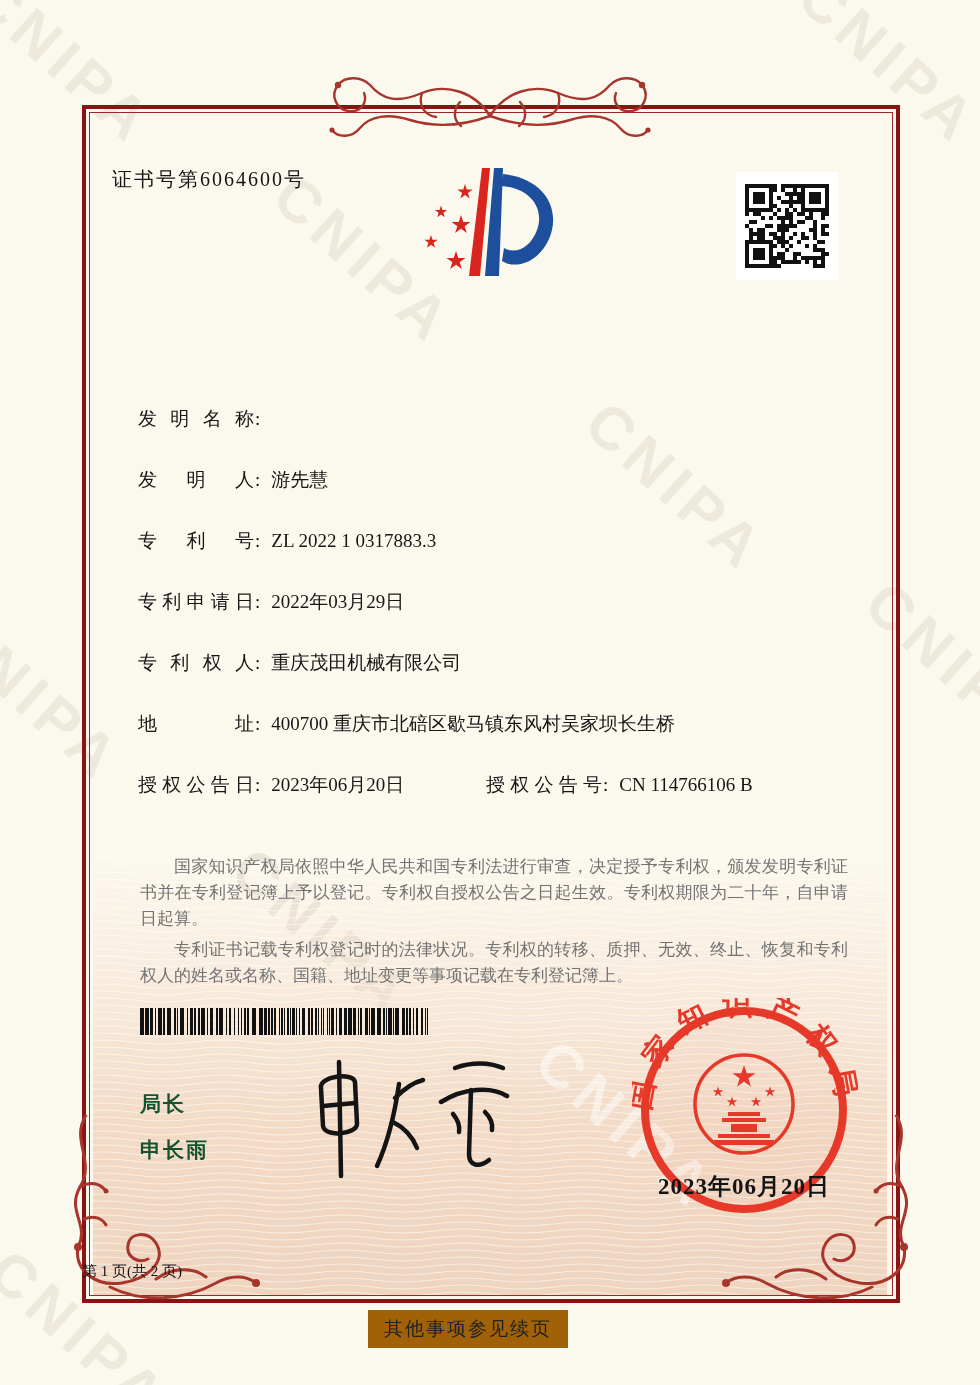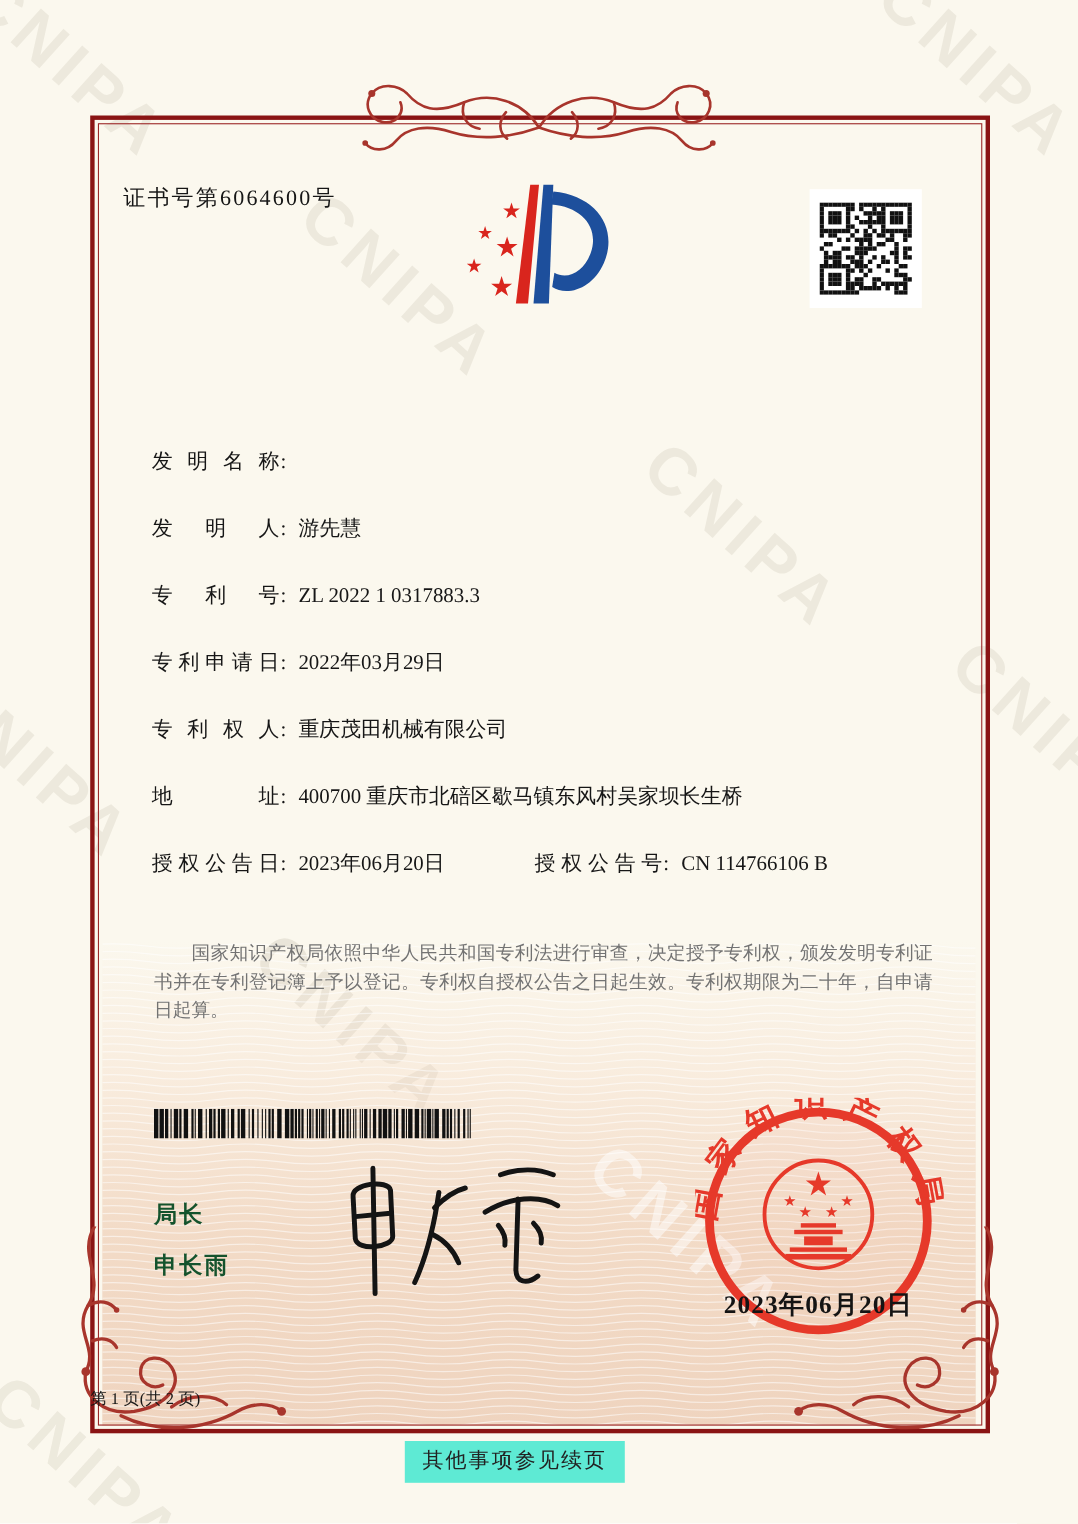--- a/index.html
+++ b/index.html
@@ -60,21 +60,21 @@
   
   .barcode{position:absolute;left:140px;top:1008px;z-index:6;}
   .official{position:absolute;left:140px;z-index:6;font-family:"Liberation Sans","DejaVu Sans",sans-serif;
             font-size:21px;font-weight:700;letter-spacing:2px;color:#14532d;}
   .official.title-line{top:1090px;}
   .official.name-line{top:1136px;}
   .signature{position:absolute;left:295px;top:1050px;z-index:6;}
   .seal{position:absolute;left:632px;top:998px;z-index:7;}
   .page-info{position:absolute;left:82px;top:1262px;width:818px;text-align:left;font-size:15px;z-index:6;}
   .note-box{
-    position:absolute;left:368px;top:1310px;width:200px;height:38px;background:#5eead4;
+    position:absolute;left:368px;top:1310px;width:200px;height:38px;background:#a16207;
     text-align:center;line-height:38px;font-size:19px;letter-spacing:2px;z-index:6;color:#222;
   }
   .hidden-defs{position:absolute;width:0;height:0;overflow:hidden;}
 </style>
 </head>
 <body>
 
 <div class="page">
 
   <svg class="hidden-defs" aria-hidden="true">
@@ -542,20 +542,21 @@
             <span>号</span>
           </span>
           <span class="fcolon">:</span>
           <span class="fvalue">CN 114766106 B</span>
         </span>
       </div>
     </div>
 
   <div class="bodytext">
     <p>国家知识产权局依照中华人民共和国专利法进行审查，决定授予专利权，颁发发明专利证书并在专利登记簿上予以登记。专利权自授权公告之日起生效。专利权期限为二十年，自申请日起算。</p>
+    <p>专利证书记载专利权登记时的法律状况。专利权的转移、质押、无效、终止、恢复和专利权人的姓名或名称、国籍、地址变更等事项记载在专利登记簿上。</p>
   </div>
 
   <svg class="barcode" width="292" height="27" fill="#111">
       <rect x="0" y="0" width="4" height="27"></rect>
       <rect x="5" y="0" width="4" height="27"></rect>
       <rect x="10" y="0" width="3" height="27"></rect>
       <rect x="15" y="0" width="1" height="27"></rect>
       <rect x="18" y="0" width="4" height="27"></rect>
       <rect x="23" y="0" width="2" height="27"></rect>
       <rect x="27" y="0" width="4" height="27"></rect>

